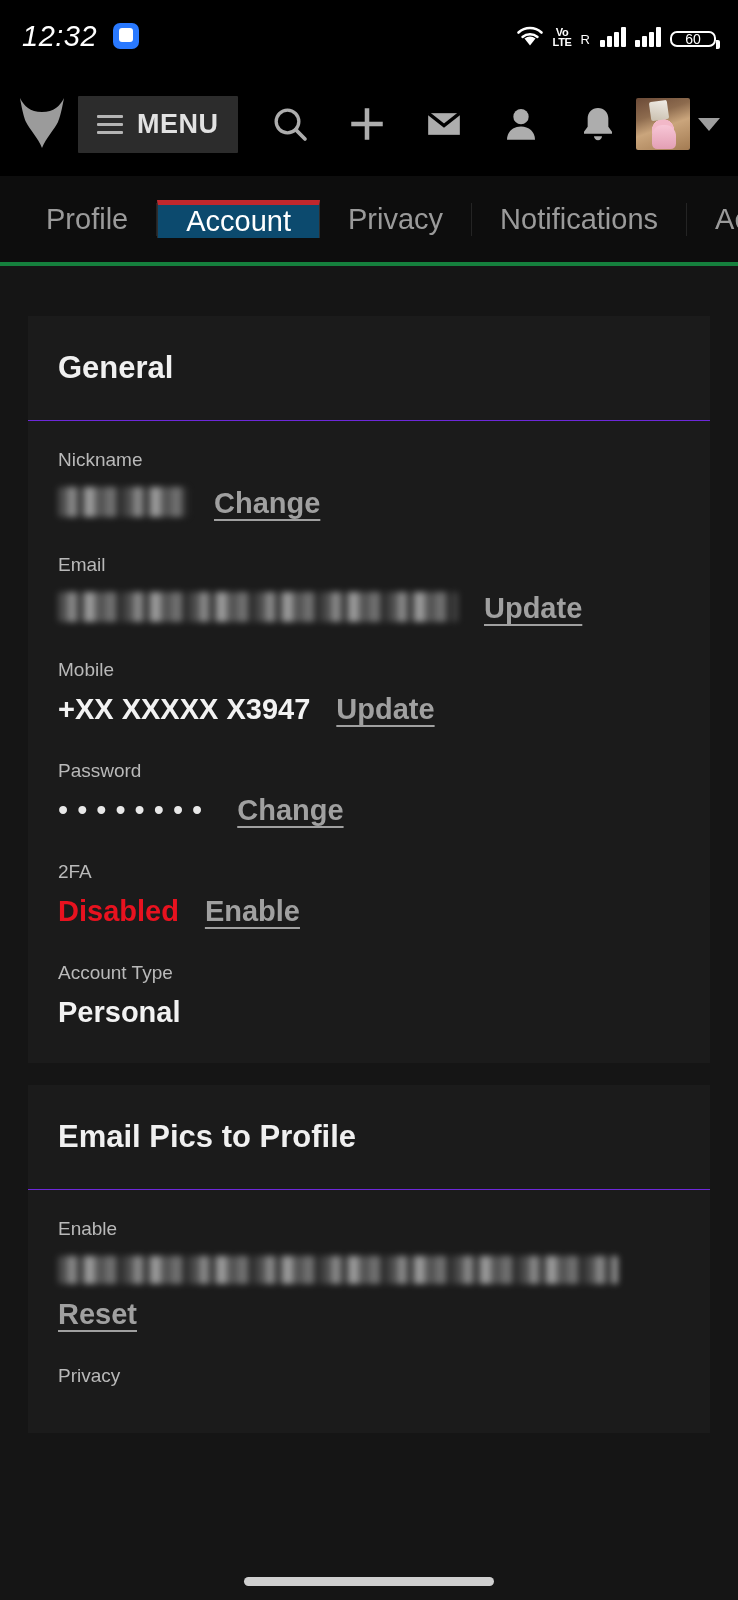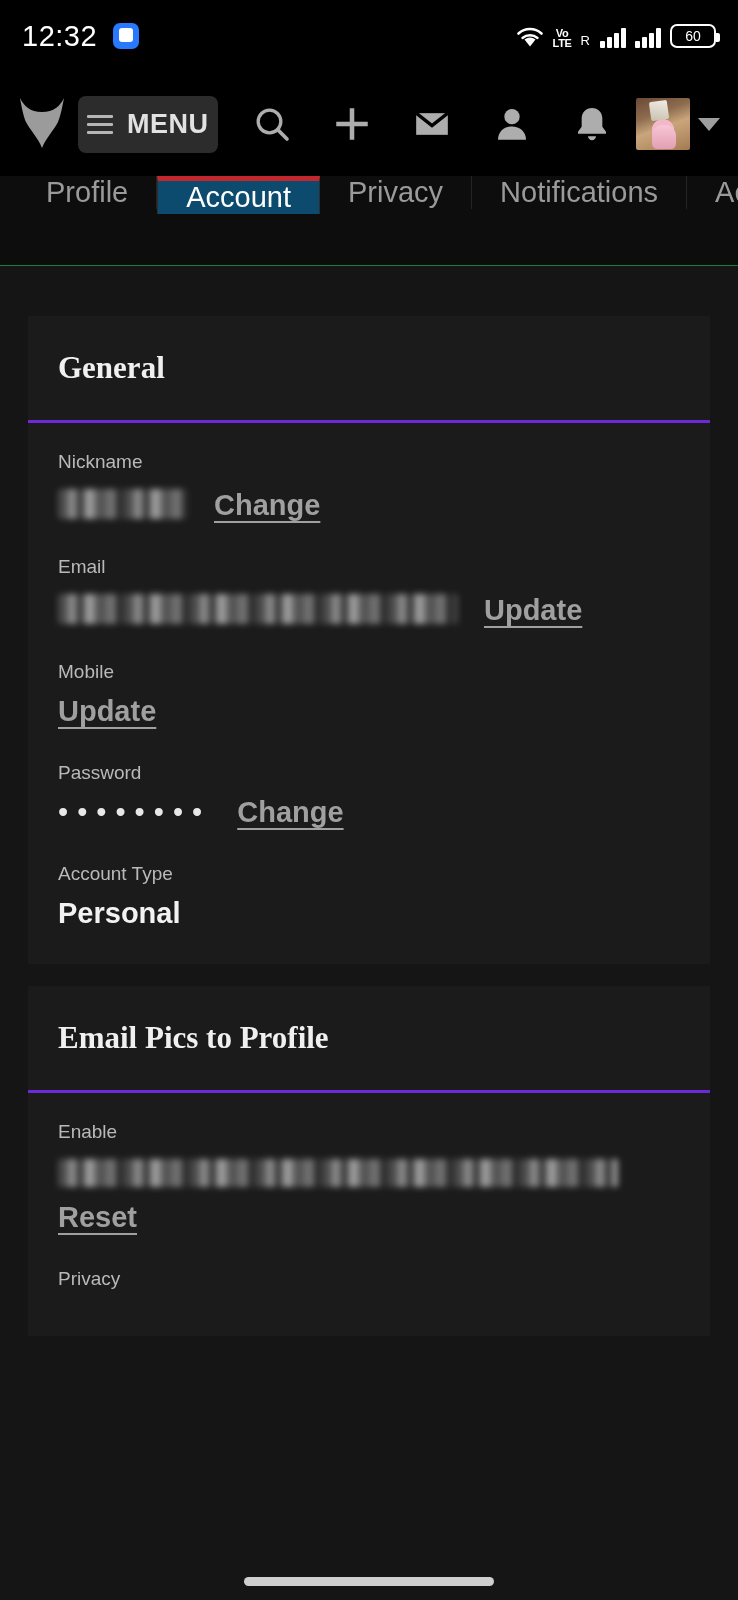--- a/index.html
+++ b/index.html
@@ -9,21 +9,21 @@
     font-family:"Liberation Sans", sans-serif;
     overflow:hidden;
   }
   .phone { position:relative; width:738px; height:1600px; background:#151515; }
 
   
   .statusbar{
     height:72px; background:#000; display:flex; align-items:center;
     padding:0 22px; color:#fff;
   }
-  .sb-clock{ font-size:29px; font-weight:400; letter-spacing:.5px; }
+  .sb-clock{ font-size:29px; font-weight:400; letter-spacing:.5px;font-style:italic; }
   .sb-appicon{
     width:26px; height:26px; margin-left:16px; border-radius:7px;
     background:#2979ff; position:relative;
   }
   .sb-appicon::after{
     content:""; position:absolute; inset:5px 6px 7px 6px;
     background:#fff; border-radius:3px;
   }
   .sb-right{ margin-left:auto; display:flex; align-items:flex-end; gap:9px; }
   .ic-wifi{ width:28px; height:22px; position:relative; }
@@ -33,38 +33,38 @@
     text-align:center; letter-spacing:-.3px;
   }
   .bars{ display:flex; align-items:flex-end; gap:2px; height:22px; }
   .bars i{ display:block; width:5px; background:#fff; border-radius:1px; }
   .bars i:nth-child(1){ height:7px; }
   .bars i:nth-child(2){ height:11px; }
   .bars i:nth-child(3){ height:15px; }
   .bars i:nth-child(4){ height:20px; }
   .roam{ font-size:13px; color:#fff; margin-right:1px; align-self:flex-end; }
   .batt{
-    width:46px; height:24px; border:2px solid #fff; border-radius:7px;
+    width:46px; height:16px; border:2px solid #fff; border-radius:7px;
     position:relative; display:flex; align-items:center; justify-content:center;text-align:right;
   }
   .batt::after{
     content:""; position:absolute; right:-6px; top:7px; width:4px; height:9px;
     background:#fff; border-radius:0 2px 2px 0;
   }
   .batt span{ font-size:14px; color:#fff; font-weight:500; }
 
   
   .navbar{
     height:104px; background:#000; display:flex; align-items:center;
     padding:0 16px; gap:0;
   }
   .fa-logo{ width:52px; height:56px; margin-right:10px; flex:0 0 auto; }
   .menu-btn{
     display:flex; align-items:center; gap:14px;
-    background:#2c2c2c; border-radius:8px; padding:13px 9px; margin-right:14px;
+    background:#2c2c2c; border-radius:1px; padding:13px 19px; margin-right:14px;
   }
   .hamburger{ display:flex; flex-direction:column; gap:5px; }
   .hamburger i{ display:block; width:26px; height:3px; background:#b5b5b5; border-radius:1px; }
   .menu-label{ color:#e2e2e2; font-size:27px; font-weight:700; letter-spacing:.5px; }
   .nav-icon{
     width:80px; height:66px; display:flex; align-items:center; justify-content:center;
     color:#adadad;
   }
   .nav-icon svg{ display:block; fill:#adadad; }
   .avatar-wrap{ margin-left:auto; display:flex; align-items:center; gap:8px; padding-right:2px;}
@@ -85,40 +85,40 @@
     background:linear-gradient(180deg,#f7c6d6,#e39fb4);
     border-radius:46% 46% 22% 22%;
   }
   .caret-down{
     width:0; height:0; border-left:11px solid transparent; border-right:11px solid transparent;
     border-top:13px solid #9e9e9e;
   }
 
   
   .tabbar{
-    display:flex; align-items:flex-start; height:90px; background:#0d0d0d;
-    border-bottom:1px solid #15803d; overflow:hidden;
+    display:flex; align-items:center; height:90px; background:#0d0d0d;
+    border-bottom:4px solid #15803d; overflow:hidden;
   }
   .tab{
     display:flex; align-items:center; padding:0 28px;
     color:#9a9a9a; font-size:29px; white-space:nowrap;
     border-right:1px solid #242424;
   }
   .tab:first-child{ padding-left:46px; }
   .tab.active{
     color:#fff; background:#0c4a6e; border-top:5px solid #c1272d;
     border-left:1px solid #2e2e2e; border-right:1px solid #2e2e2e;
     margin-top:0;
   }
 
   
   .content{ background:#151515; padding:50px 28px 0 28px; height:1334px; }
   .card{ background:#1b1b1b; margin-bottom:22px; }
   .card-head{
-    padding:34px 30px; border-bottom:3px solid #6d28d9;font-family:Liberation Serif, serif;
+    padding:34px 30px; border-bottom:1px solid #6d28d9;
   }
   .card-title{ color:#f0f0f0; font-size:31px; font-weight:700; }
   .card-body{ padding:28px 30px 34px 30px; }
 
   .field{ margin-bottom:34px; }
   .field:last-child{ margin-bottom:0; }
   .field-label{ color:#b9b9b9; font-size:19px; margin-bottom:12px; }
   .field-row{ display:flex; align-items:baseline; gap:26px; }
   .field-value{ color:#f2f2f2; font-size:29px; font-weight:700; }
   .field-link{
@@ -268,32 +268,40 @@
           <div class="field-label">Email</div>
           <div class="field-row">
             <span class="blur w-email"></span>
             <a class="field-link">Update</a>
           </div>
         </div>
 
         <div class="field">
           <div class="field-label">Mobile</div>
           <div class="field-row">
+            <span class="field-value">+XX XXXXX X3947</span>
             <a class="field-link">Update</a>
           </div>
         </div>
 
         <div class="field">
           <div class="field-label">Password</div>
           <div class="field-row">
             <span class="dots">••••••••</span>
             <a class="field-link">Change</a>
           </div>
         </div>
 
+        <div class="field">
+          <div class="field-label">2FA</div>
+          <div class="field-row">
+            <span class="field-value danger">Disabled</span>
+            <a class="field-link">Enable</a>
+          </div>
+        </div>
 
         <div class="field">
           <div class="field-label">Account Type</div>
           <div class="field-row">
             <span class="field-value">Personal</span>
           </div>
         </div>
 
       </div>
     </div>

